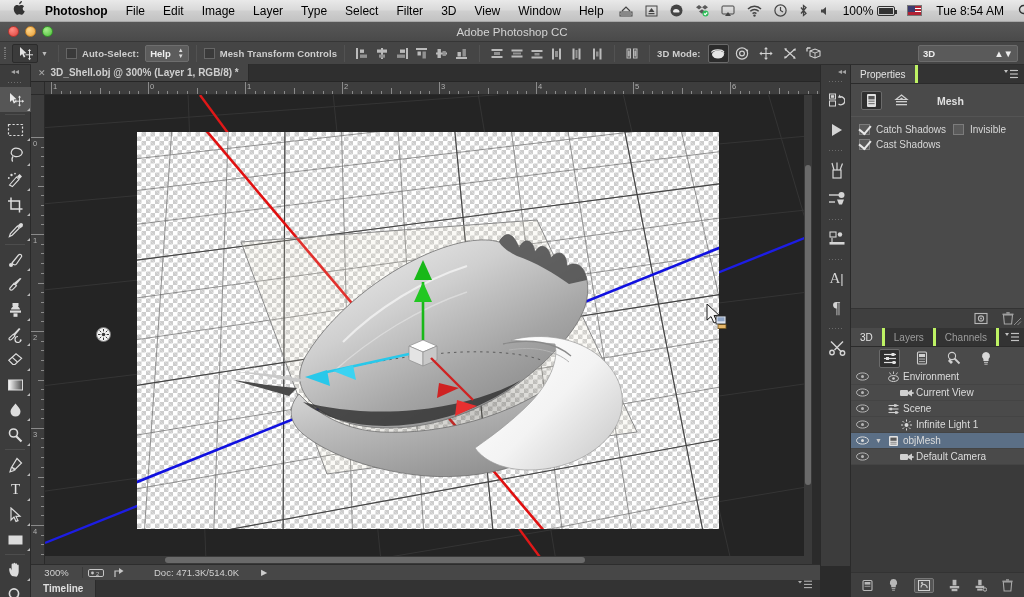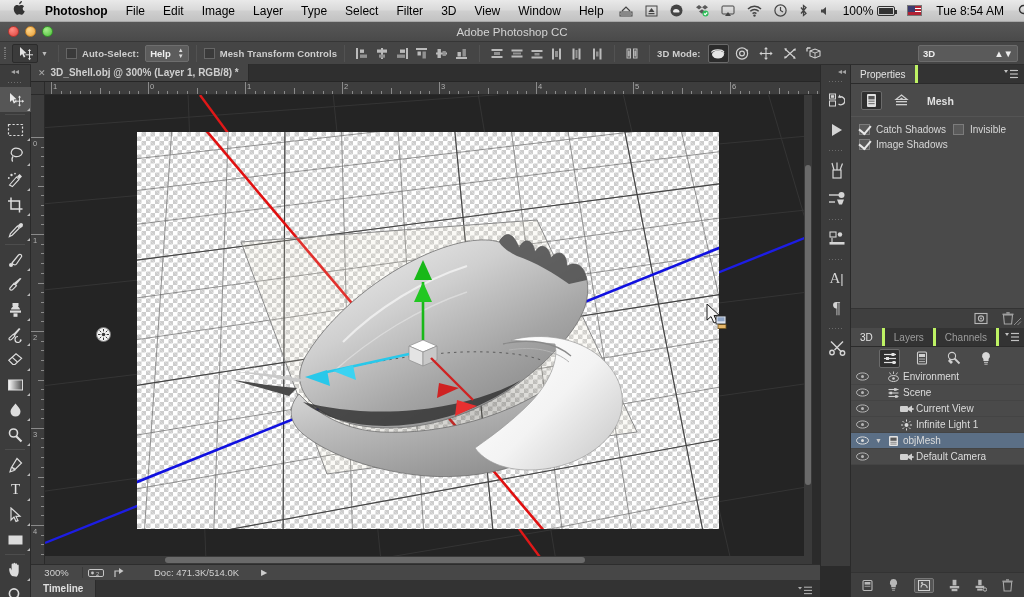--- a/index.html
+++ b/index.html
@@ -192,21 +192,21 @@
   .ptab {
     display: flex; align-items: center; padding: 0 9px; font-size: 10px; color: #9d9d9d;
     border-right: 3px solid #bef264;
   }
   .ptab.active { background: #4a4a4a; color: #e4e4e4; }
   .pmenu { margin-left: auto; display:flex; align-items:center; padding: 0 6px; color:#b5b5b5; font-size:9px; gap:1px;}
   .pbody { background: #4a4a4a; }
   .prow-icons { display: flex; align-items: center; gap: 9px; padding: 7px 10px 6px; }
   .picon-btn { width: 21px; height: 19px; display:flex; align-items:center; justify-content:center; color:#d0d0d0; border-radius:2px;}
   .picon-btn.sel { background: #2f2f2f; border: 1px solid #6b6b6b; }
-  .pheadtext { font-size: 10.5px; font-weight: bold; color: #e0e0e0; margin-left: 6px; }
+  .pheadtext { font-size: 10.5px; font-weight: bold; color: #e0e0e0; margin-left: 16px; }
   .chkrow { display: flex; align-items: center; font-size: 10px; color: #d8d8d8; padding: 2px 0 2px 8px; }
   .psep { height: 1px; background: #3d3d3d; border-bottom: 1px solid #545454; }
   .chkbox {
     width: 11px; height: 11px; background: #5a5a5a; border: 1px solid #7c7c7c;
     margin-right: 6px; position: relative; flex: 0 0 auto;
   }
   .chkbox.on::after {
     content: ""; position: absolute; left: 1px; top: -2px; width: 6px; height: 9px;
     border: solid #e8e8e8; border-width: 0 2px 2px 0; transform: rotate(40deg);
   }
@@ -233,21 +233,21 @@
     position: absolute; left: 31px; top: 564px; width: 789px; height: 16px;
     background: #474747; border-top: 1px solid #2d2d2d;
     display: flex; align-items: center; font-size: 9.5px; color: #d0d0d0;
   }
   .sb-zoom { width: 52px; text-align: center; border-right: 1px solid #3a3a3a; }
   .sb-ico { padding: 0 5px; display:flex; align-items:center; color:#c6c6c6;}
   .sb-doc { margin-left: 22px; }
   .sb-arrow { margin-left: 22px; font-size: 8px; color:#cfcfcf; }
   .timelinebar {
     position: absolute; left: 31px; top: 580px; width: 789px; height: 17px;
-    background: #333; display: flex; align-items: flex-end;
+    background: #333; display: flex; align-items: flex-start;
   }
   .timelinetab {
     height: 17px; background: #4a4a4a; display:flex; align-items:center;
     padding: 0 12px; font-size: 10px; font-weight: bold; color: #e0e0e0;
     border-right: 1px solid #2b2b2b;
   }
   .tl-menu { margin-left:auto; padding-right:8px; color:#b0b0b0; font-size:9px;}
 </style>
 </head>
 <body>
@@ -1205,21 +1205,21 @@
             <span class="chkbox on"></span>
             <span>Catch Shadows</span>
           </div>
           <div class="chkrow" style="padding-left:6px;">
             <span class="chkbox"></span>
             <span>Invisible</span>
           </div>
         </div>
         <div class="chkrow" style="padding-top:2px;">
           <span class="chkbox on"></span>
-          <span>Image Shadows</span>
+          <span>Cast Shadows</span>
         </div>
       </div>
       <div class="panel-footer" style="position:relative;">
         <span class="foot-btn">
           <svg width="14" height="13" viewBox="0 0 14 13">
               <rect x="1" y="1.5" width="12" height="10" fill="none" stroke="#b7b7b7" stroke-width="1.1"></rect>
               <circle cx="7" cy="6.5" r="2.6" fill="none" stroke="#b7b7b7" stroke-width="1.1"></circle>
               <circle cx="7" cy="6.5" r=".9" fill="#b7b7b7"></circle>
             </svg>
         </span>
@@ -1323,51 +1323,51 @@
           <span class="tx">Environment</span>
         </div>
         <div class="treerow">
           <span class="eye">
             <svg width="13" height="9" viewBox="0 0 13 9">
                 <ellipse cx="6.5" cy="4.5" rx="6" ry="3.6" fill="none" stroke="#b6b6b6" stroke-width="1"></ellipse>
                 <circle cx="6.5" cy="4.5" r="1.5" fill="#b6b6b6"></circle>
               </svg>
           </span>
           <span class="tw"></span>
+          <span style="width:13px;"></span>
+          <span class="ti">
+            <svg width="15" height="10" viewBox="0 0 15 10">
+                <rect x="1" y="2" width="8" height="6" rx="1" fill="#d0d0d0"></rect>
+                <path d="M9 4 L13 1.6 L13 8.4 L9 6 Z" fill="#d0d0d0"></path>
+                <circle cx="13.8" cy="5" r="1" fill="#d0d0d0"></circle>
+              </svg>
+          </span>
+          <span class="tx">Current View</span>
+        </div>
+        <div class="treerow">
+          <span class="eye">
+            <svg width="13" height="9" viewBox="0 0 13 9">
+                <ellipse cx="6.5" cy="4.5" rx="6" ry="3.6" fill="none" stroke="#b6b6b6" stroke-width="1"></ellipse>
+                <circle cx="6.5" cy="4.5" r="1.5" fill="#b6b6b6"></circle>
+              </svg>
+          </span>
+          <span class="tw"></span>
           <span class="ti">
             <svg width="13" height="12" viewBox="0 0 13 12">
                 <g stroke="#d0d0d0" stroke-width="1.1" fill="none">
                   <line x1="1.5" y1="2.5" x2="11.5" y2="2.5"></line>
                   <line x1="1.5" y1="6" x2="11.5" y2="6"></line>
                   <line x1="1.5" y1="9.5" x2="11.5" y2="9.5"></line>
                 </g>
                 <rect x="7" y="1.2" width="2.6" height="2.6" fill="#d0d0d0"></rect>
                 <rect x="2.5" y="4.7" width="2.6" height="2.6" fill="#d0d0d0"></rect>
                 <rect x="8" y="8.2" width="2.6" height="2.6" fill="#d0d0d0"></rect>
               </svg>
           </span>
           <span class="tx">Scene</span>
-        </div>
-        <div class="treerow">
-          <span class="eye">
-            <svg width="13" height="9" viewBox="0 0 13 9">
-                <ellipse cx="6.5" cy="4.5" rx="6" ry="3.6" fill="none" stroke="#b6b6b6" stroke-width="1"></ellipse>
-                <circle cx="6.5" cy="4.5" r="1.5" fill="#b6b6b6"></circle>
-              </svg>
-          </span>
-          <span class="tw"></span>
-          <span style="width:13px;"></span>
-          <span class="ti">
-            <svg width="15" height="10" viewBox="0 0 15 10">
-                <rect x="1" y="2" width="8" height="6" rx="1" fill="#d0d0d0"></rect>
-                <path d="M9 4 L13 1.6 L13 8.4 L9 6 Z" fill="#d0d0d0"></path>
-                <circle cx="13.8" cy="5" r="1" fill="#d0d0d0"></circle>
-              </svg>
-          </span>
-          <span class="tx">Current View</span>
         </div>
         <div class="treerow">
           <span class="eye">
             <svg width="13" height="9" viewBox="0 0 13 9">
                 <ellipse cx="6.5" cy="4.5" rx="6" ry="3.6" fill="none" stroke="#b6b6b6" stroke-width="1"></ellipse>
                 <circle cx="6.5" cy="4.5" r="1.5" fill="#b6b6b6"></circle>
               </svg>
           </span>
           <span class="tw"></span>
           <span style="width:13px;"></span>

